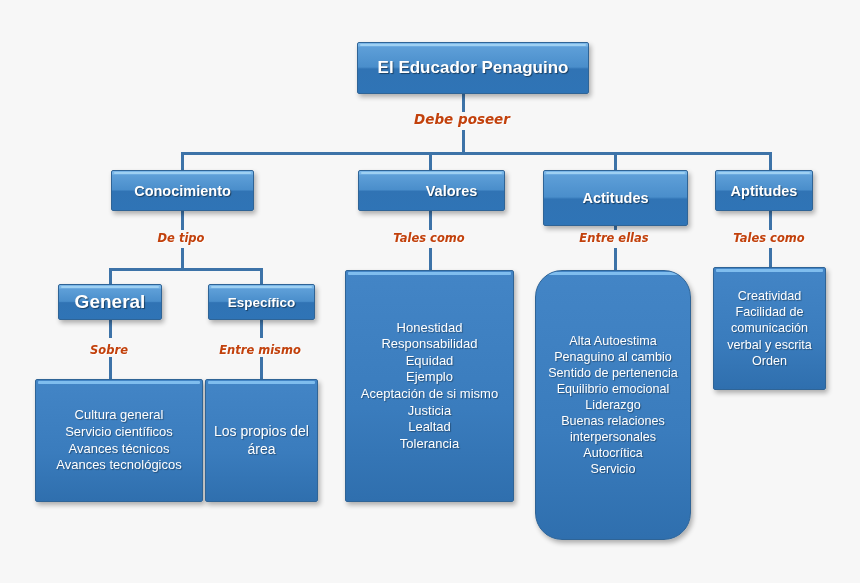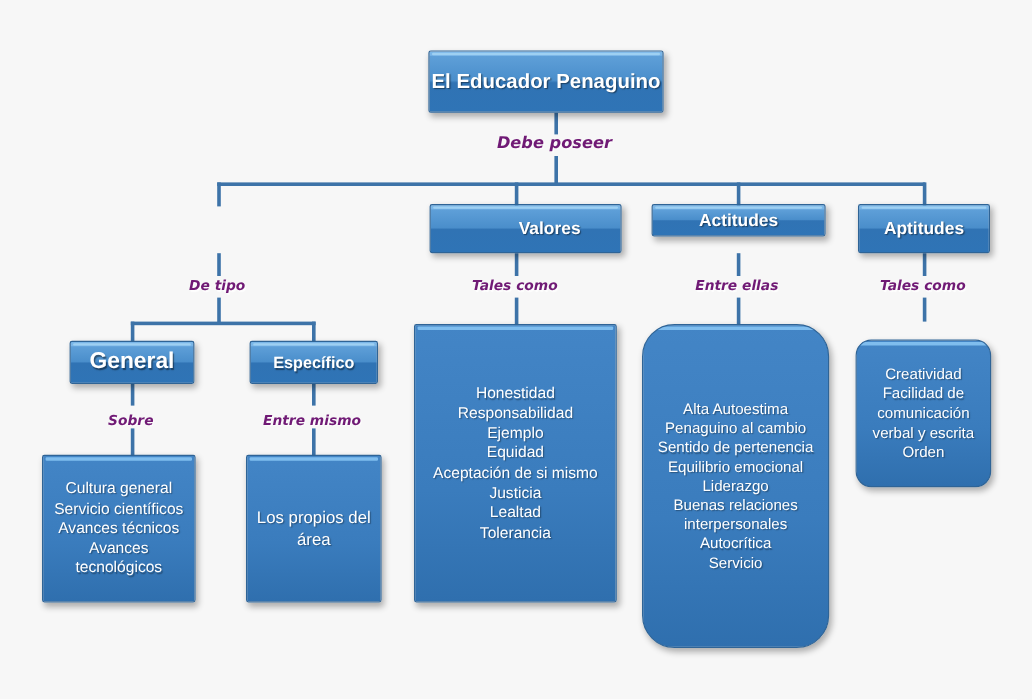--- a/index.html
+++ b/index.html
@@ -79,46 +79,46 @@
   }
   .listbox .item {
     line-height: 1.28;
     white-space: pre-line;
     text-shadow: 1px 1px 1px rgba(0,0,0,0.35);
   }
 
   
   .edge-label {
     position: absolute;
-    color: #701a75;
+    color: #c2410c;
     font-weight: bold;
     font-style: italic;
     font-family: "DejaVu Sans", sans-serif;
     text-align: left;
     white-space: nowrap;
     transform: translateX(-50%);
     text-shadow: 1px 1px 1px rgba(255,255,255,0.9);
   }
 
   
-  #root-box { left: 357px; top: 42px; width: 196px; height: 52px; font-size: 17px; }
+  #root-box { left: 357px; top: 42px; width: 232px; height: 52px; font-size: 17px; }
 
   #n-conocimiento { left: 111px; top: 170px; width: 143px; height: 41px; font-size: 14.5px; }
-  #n-valores      { left: 358px; top: 170px; width: 160px; height: 41px; font-size: 14.5px; padding-left: 40px; }
-  #n-actitudes    { left: 543px; top: 170px; width: 145px; height: 27px; font-size: 14.5px; }
-  #n-aptitudes    { left: 715px; top: 170px; width: 110px; height: 41px; font-size: 14.5px; }
+  #n-valores      { left: 358px; top: 170px; width: 147px; height: 41px; font-size: 14.5px; padding-left: 40px; }
+  #n-actitudes    { left: 543px; top: 170px; width: 145px; height: 56px; font-size: 14.5px; }
+  #n-aptitudes    { left: 715px; top: 170px; width: 98px; height: 41px; font-size: 14.5px; }
 
   #n-general   { left: 58px;  top: 284px; width: 104px; height: 36px; font-size: 19px; }
   #n-especifico{ left: 208px; top: 284px; width: 107px; height: 36px; font-size: 13.5px; }
 
-  #l-general    { left: 35px;  top: 379px; width: 128px; height: 123px; font-size: 13px; }
+  #l-general    { left: 35px;  top: 379px; width: 168px; height: 123px; font-size: 13px; }
   #l-especifico { left: 205px; top: 379px; width: 113px; height: 123px; font-size: 14px; }
   #l-valores    { left: 345px; top: 270px; width: 169px; height: 232px; font-size: 13px; }
   #l-actitudes  { left: 535px; top: 270px; width: 156px; height: 270px; font-size: 12.6px; border-radius: 27px; }
-  #l-aptitudes  { left: 713px; top: 283px; width: 113px; height: 123px; font-size: 12.6px; border-radius: 13px; }
+  #l-aptitudes  { left: 713px; top: 267px; width: 113px; height: 123px; font-size: 12.6px; }
 </style>
 </head>
 <body>
 
 <div id="canvas" style="background: rgb(247, 247, 247);">
 
   <div class="conn v" style="left: 462px; top: 94px; height: 18px; background: rgb(61, 115, 168);"></div>
 
   <div class="conn v" style="left: 462px; top: 130px; height: 23px; background: rgb(61, 115, 168);"></div>
 
@@ -147,20 +147,23 @@
   <div class="conn v" style="left: 614px; top: 211px; height: 19px; background: rgb(61, 115, 168);"></div>
   <div class="conn v" style="left: 614px; top: 248px; height: 23px; background: rgb(61, 115, 168);"></div>
 
   <div class="conn v" style="left: 769px; top: 211px; height: 19px; background: rgb(61, 115, 168);"></div>
   <div class="conn v" style="left: 769px; top: 248px; height: 20px; background: rgb(61, 115, 168);"></div>
 
   <div class="box node" id="root-box">
     <span>El Educador Penaguino</span>
   </div>
 
+  <div class="box node" id="n-conocimiento">
+    <span>Conocimiento</span>
+  </div>
   <div class="box node" id="n-valores">
     <span>Valores</span>
   </div>
   <div class="box node" id="n-actitudes">
     <span>Actitudes</span>
   </div>
   <div class="box node" id="n-aptitudes">
     <span>Aptitudes</span>
   </div>
 
@@ -176,22 +179,22 @@
       <div class="item">Servicio científicos</div>
       <div class="item">Avances técnicos</div>
       <div class="item">Avances tecnológicos</div>
     </div>
   <div class="box listbox" id="l-especifico">
       <div class="item">Los propios del área</div>
     </div>
   <div class="box listbox" id="l-valores">
       <div class="item">Honestidad</div>
       <div class="item">Responsabilidad</div>
+      <div class="item">Equidad</div>
       <div class="item">Ejemplo</div>
-      <div class="item">Equidad</div>
       <div class="item">Aceptación de si mismo</div>
       <div class="item">Justicia</div>
       <div class="item">Lealtad</div>
       <div class="item">Tolerancia</div>
     </div>
   <div class="box listbox" id="l-actitudes">
       <div class="item">Alta Autoestima</div>
       <div class="item">Penaguino al cambio</div>
       <div class="item">Sentido de pertenencia</div>
       <div class="item">Equilibrio emocional</div>

